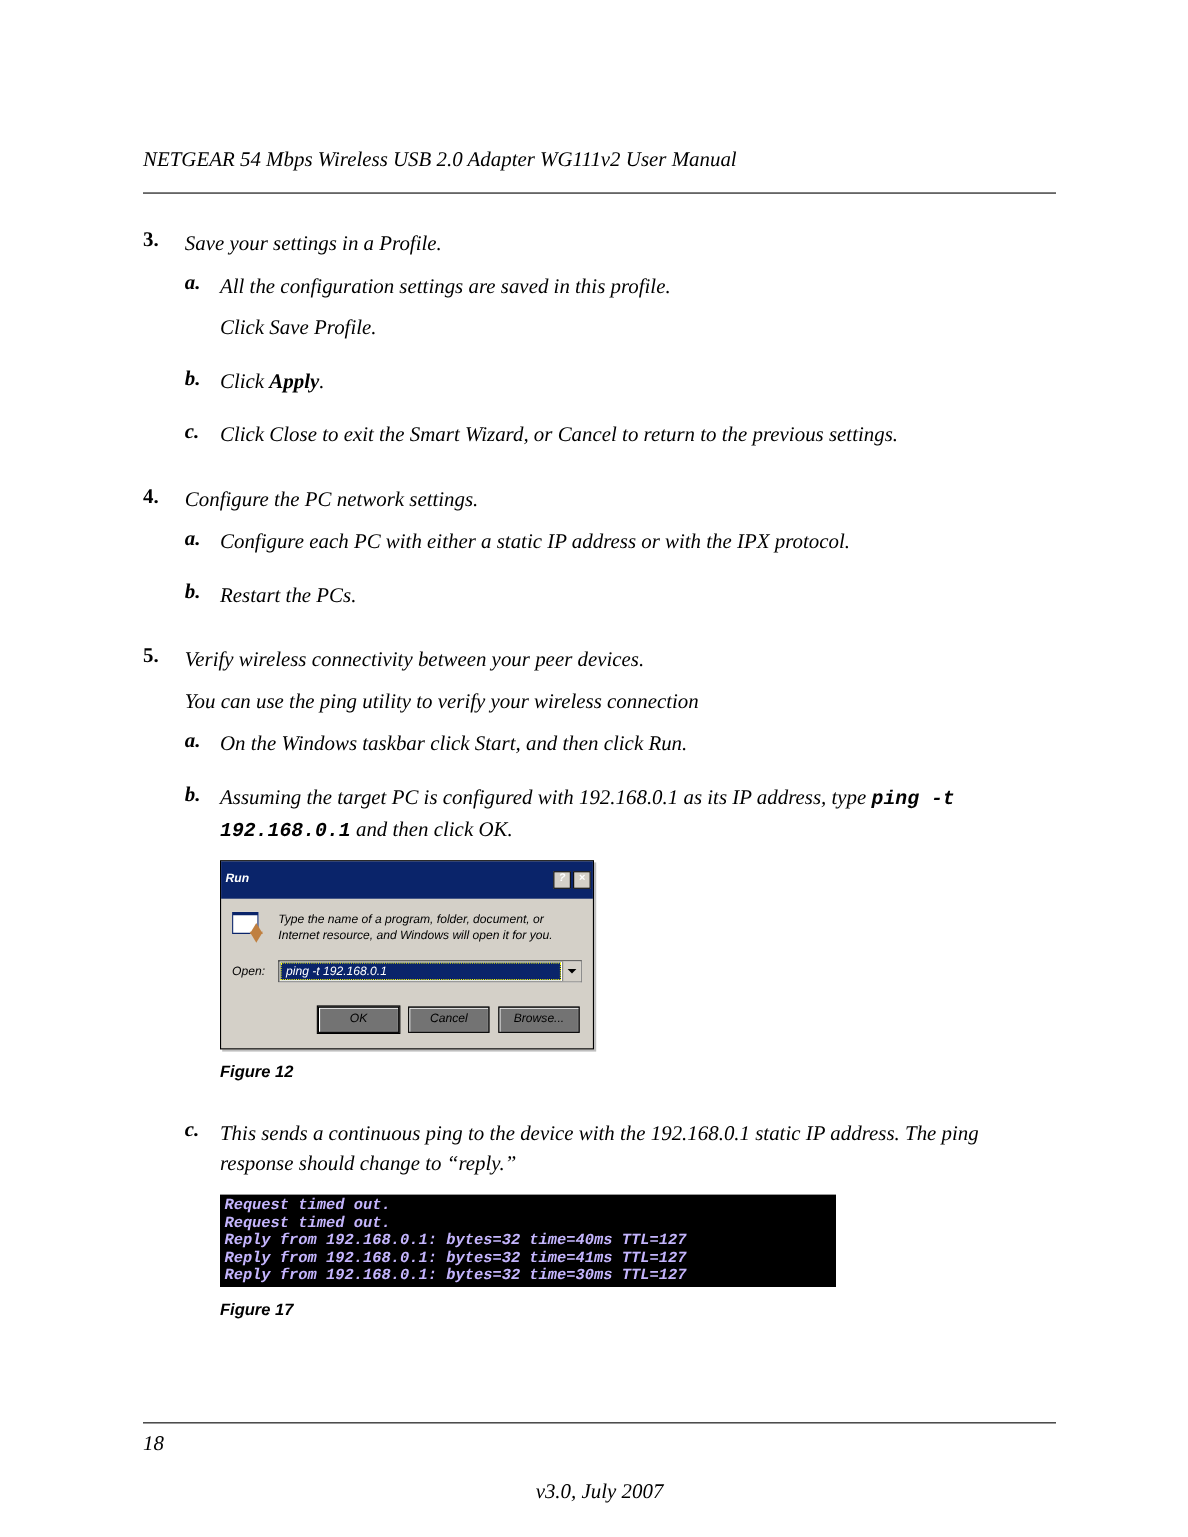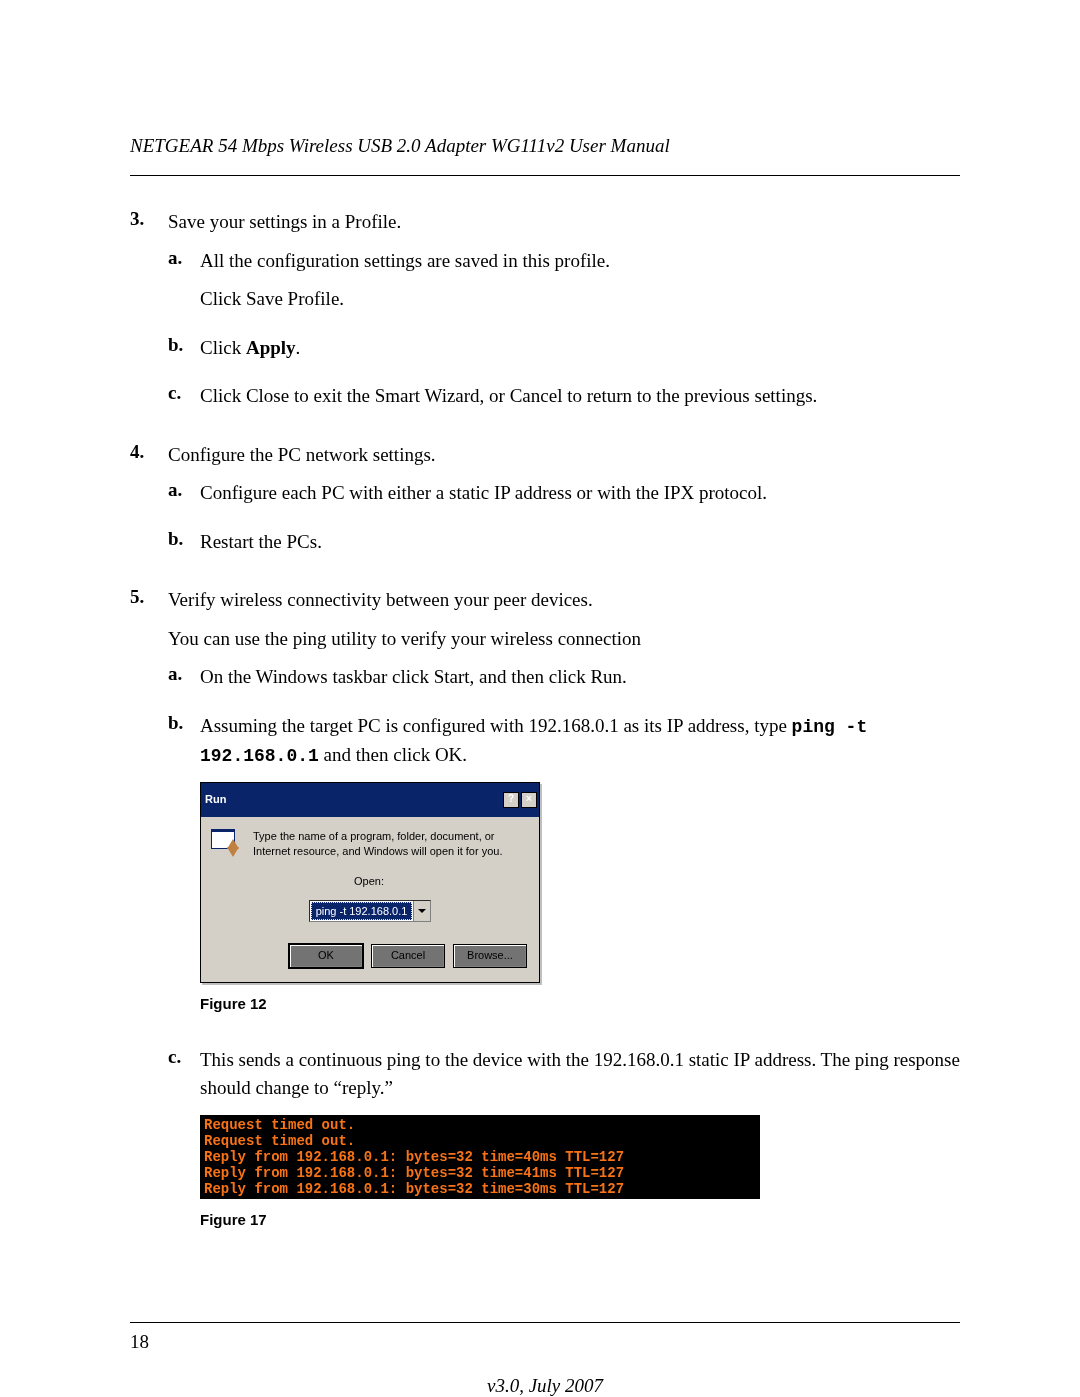--- a/index.html
+++ b/index.html
@@ -31,20 +31,21 @@
     display: flex;
     margin-bottom: 10px;
   }
   ol.main-list > li > .num {
     font-weight: bold;
     min-width: 38px;
     flex-shrink: 0;
   }
   ol.main-list > li > .content {
     flex: 1;
+    font-style: italic;
   }
   .content p {
     margin: 0 0 10px 0;
     line-height: 1.5;
   }
   ol.sub-list {
     list-style: none;
     padding: 0;
     margin: 0;
     font-size: 19px;
@@ -133,21 +134,21 @@
     border-top: 10px solid #c08040;
   }
   .run-icon .hour2 {
     position: absolute; bottom: 8px; right: 4px;
     width: 0; height: 0;
     border-left: 6px solid transparent;
     border-right: 6px solid transparent;
     border-bottom: 10px solid #c08040;
   }
   .run-desc { line-height: 1.4; }
-  .run-open-row { display: flex; align-items: center; gap: 10px; margin-bottom: 22px; flex-direction: column;}
+  .run-open-row { display: flex; align-items: center; gap: 10px; margin-bottom: 22px;}
   .run-open-label { width: 32px; }
   .run-open-field {
     flex: 1;
     height: 18px;
     border: 1px inset #808080;
     background: #fff;
     display: flex;
     align-items: stretch;
   }
   .run-open-input {
@@ -195,34 +196,34 @@
     line-height: 20px;
     cursor: pointer;
   }
   .run-btn.default {
     outline: 1px solid #000;
   }
   
   .terminal {
     width: 552px;
     background: #000;
-    color: #f97316;
+    color: #c4b5fd;
     font-family: "Courier New", Courier, monospace;
     font-size: 14px;
     font-weight: bold;
     padding: 2px 4px;
     line-height: 1.15;
     white-space: pre;
   }
   .footer-rule {
     border-top: 1.5px solid #000;
     margin-top: 60px;
     padding-top: 8px;
   }
-  .page-number { font-size: 19px; }
+  .page-number { font-size: 19px; font-style: italic; }
   .version {
     text-align: center;
     font-style: italic;
     font-size: 19px;
     margin-top: 22px;
   }
 </style>
 </head>
 <body>
 

